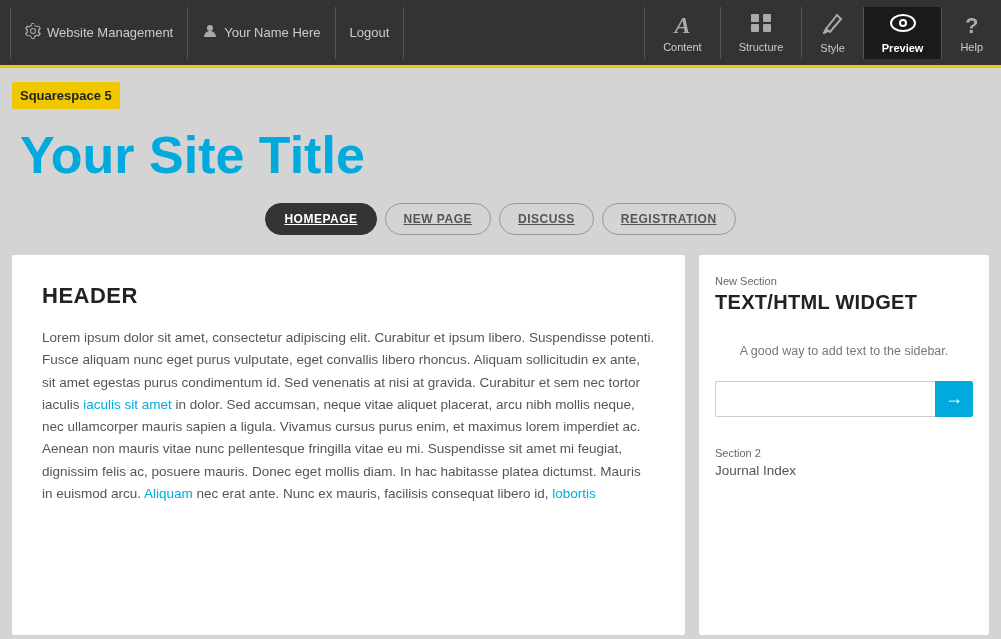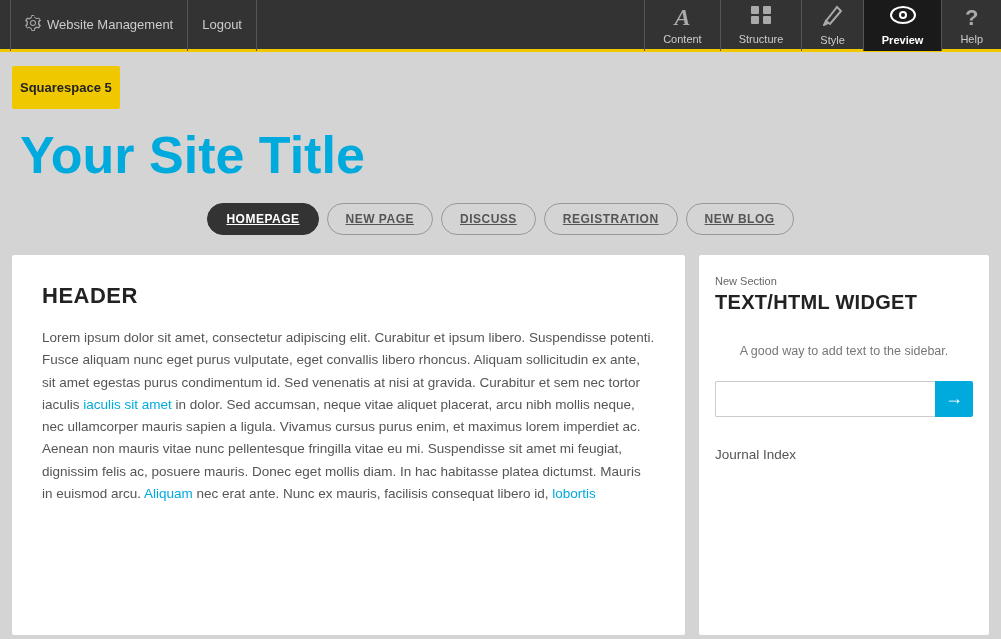--- a/index.html
+++ b/index.html
@@ -1,21 +1,21 @@
 <!DOCTYPE html>
 <html><head>
   <meta charset="utf-8">
   <style>
     * { margin: 0; padding: 0; box-sizing: border-box; }
     body { font-family: Arial, Helvetica, sans-serif; background: #d0d0d0; width: 1001px; min-height: 639px; overflow: hidden; }
 
     
     #topbar {
       background: #333;
-      height: 52px;
+      height: 68px;
       display: flex;
       align-items: center;
       border-bottom: 3px solid #f0c800;
       position: relative;
       z-index: 100;
       gap: 38px;
     }
     .topbar-left {
       display: flex;
       align-items: center;
@@ -64,21 +64,21 @@
       min-height: 587px;
     }
 
     
     .ss-badge {
       display: inline-block;
       background: #f0c800;
       color: #222;
       font-size: 13px;
       font-weight: bold;
-      padding: 14px 8px;
+      padding: 6px 8px;
       margin-bottom: 16px;
       border-radius: 2px;
     }
 
     
     .site-title {
       color: #00aadd;
       font-size: 52px;
       font-weight: bold;
       margin-bottom: 18px;
@@ -216,20 +216,29 @@
     <div class="topbar-item">
       <span class="topbar-icon">
         <svg width="16" height="16" viewBox="0 0 16 16" fill="#aaa">
           <path d="M8 5a3 3 0 1 0 0 6A3 3 0 0 0 8 5zm0 1a2 2 0 1 1 0 4A2 2 0 0 1 8 6z"></path>
           <path d="M6.5 0l-.5 2.1A5.9 5.9 0 0 0 4.2 3.3L2.1 2.5 0 5.5l1.6 1.4A5.9 5.9 0 0 0 1.5 8a5.9 5.9 0 0 0 .1 1.1L0 10.5 2.1 13.5l2.1-.8a5.9 5.9 0 0 0 1.8 1.2L6.5 16h3l.5-2.1a5.9 5.9 0 0 0 1.8-1.2l2.1.8 2.1-3-1.6-1.4A5.9 5.9 0 0 0 14.5 8a5.9 5.9 0 0 0-.1-1.1L16 5.5 13.9 2.5l-2.1.8A5.9 5.9 0 0 0 9.5 2.1L9 0H6.5zm.5 1h2l.4 1.8.4.2a5 5 0 0 1 1.6 1l.3.3 1.8-.7 1 1.4-1.4 1.2.1.5A5 5 0 0 1 13 8a5 5 0 0 1-.1 1l-.1.5 1.4 1.2-1 1.4-1.8-.7-.3.3a5 5 0 0 1-1.6 1l-.4.2L8.9 15H7l-.4-1.8-.4-.2a5 5 0 0 1-1.6-1l-.3-.3-1.8.7-1-1.4L3 9.5l-.1-.5A5 5 0 0 1 2.8 8a5 5 0 0 1 .1-1l.1-.5L1.6 5.3l1-1.4 1.8.7.3-.3a5 5 0 0 1 1.6-1l.4-.2L7 1z"></path>
         </svg>
       </span>
       <span>Website Management</span>
     </div>
     <div class="topbar-item">
+      <span class="topbar-icon">
+        <svg width="16" height="16" viewBox="0 0 16 16" fill="#aaa">
+          <circle cx="8" cy="5" r="3"></circle>
+          <path d="M2 14c0-3.3 2.7-6 6-6s6 2.7 6 6H2z"></path>
+        </svg>
+      </span>
+      <span>Your Name Here</span>
+    </div>
+    <div class="topbar-item">
       <span>Logout</span>
     </div>
   </div>
   <div class="topbar-right">
 
     <div class="topbar-right-item">
       <span class="topbar-right-icon" style="font-family: serif; font-style: italic; font-weight: bold; font-size: 24px; color: #aaa;">A</span>
       <span>Content</span>
     </div>
 
@@ -280,21 +289,20 @@
 
   
   <div class="site-title">Your Site Title</div>
 
   
   <div class="nav-tabs">
     <div class="nav-tab active">HOMEPAGE</div>
     <div class="nav-tab">NEW PAGE</div>
     <div class="nav-tab">DISCUSS</div>
     <div class="nav-tab">REGISTRATION</div>
-    <div class="nav-tab">NEW BLOG</div>
   </div>
 
   
   <div class="main-layout">
 
     <div class="main-content">
       <h2>HEADER</h2>
       <p>
         Lorem ipsum dolor sit amet, consectetur adipiscing elit. Curabitur et ipsum libero.
         Suspendisse potenti. Fusce aliquam nunc eget purus vulputate, eget convallis
@@ -312,17 +320,18 @@
     <div class="sidebar">
       <div class="sidebar-section-label">New Section</div>
       <div class="sidebar-widget-title">TEXT/HTML WIDGET</div>
       <div class="sidebar-widget-desc">A good way to add text to the sidebar.</div>
       <div class="sidebar-input-row">
         <input class="sidebar-input" type="text" style="">
         <button class="sidebar-input-btn">
           <span>→</span>
         </button>
       </div>
+      <div class="sidebar-section2-label">Section 2</div>
       <div class="sidebar-section2-value">Journal Index</div>
     </div>
 
   </div>
 </div>
 
 </body></html>

